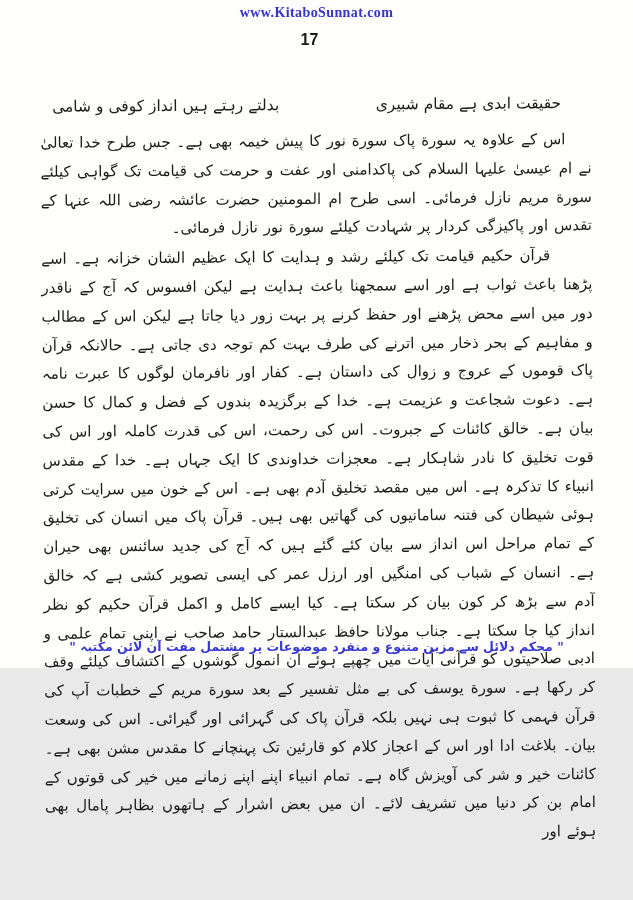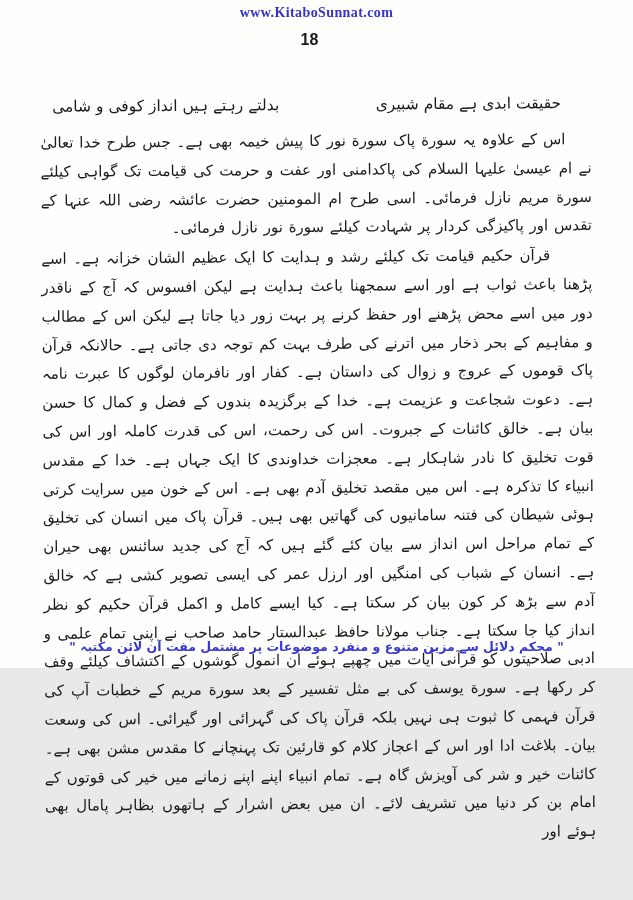--- a/index.html
+++ b/index.html
@@ -70,21 +70,21 @@
     letter-spacing:0.2px;
   }
 </style>
 </head>
 <body>
 
 <div class="page">
 
   <div class="header-url">www.KitaboSunnat.com</div>
 
-  <div class="page-number">18</div>
+  <div class="page-number">17</div>
 
   <div class="content">
 
     <div class="verse">
       <span>حقیقت ابدی ہے مقام شبیری</span>
       <span>بدلتے رہتے ہیں انداز کوفی و شامی</span>
     </div>
 
     <p class="para p1">اس کے علاوہ یہ سورة پاک سورة نور کا پیش خیمہ بھی ہے۔ جس طرح خدا تعالیٰ نے ام عیسیٰ علیہا السلام کی پاکدامنی اور عفت و حرمت کی قیامت تک گواہی کیلئے سورة مریم نازل فرمائی۔ اسی طرح ام المومنین حضرت عائشہ رضی اللہ عنہا کے تقدس اور پاکیزگی کردار پر شہادت کیلئے سورة نور نازل فرمائی۔</p>
 

